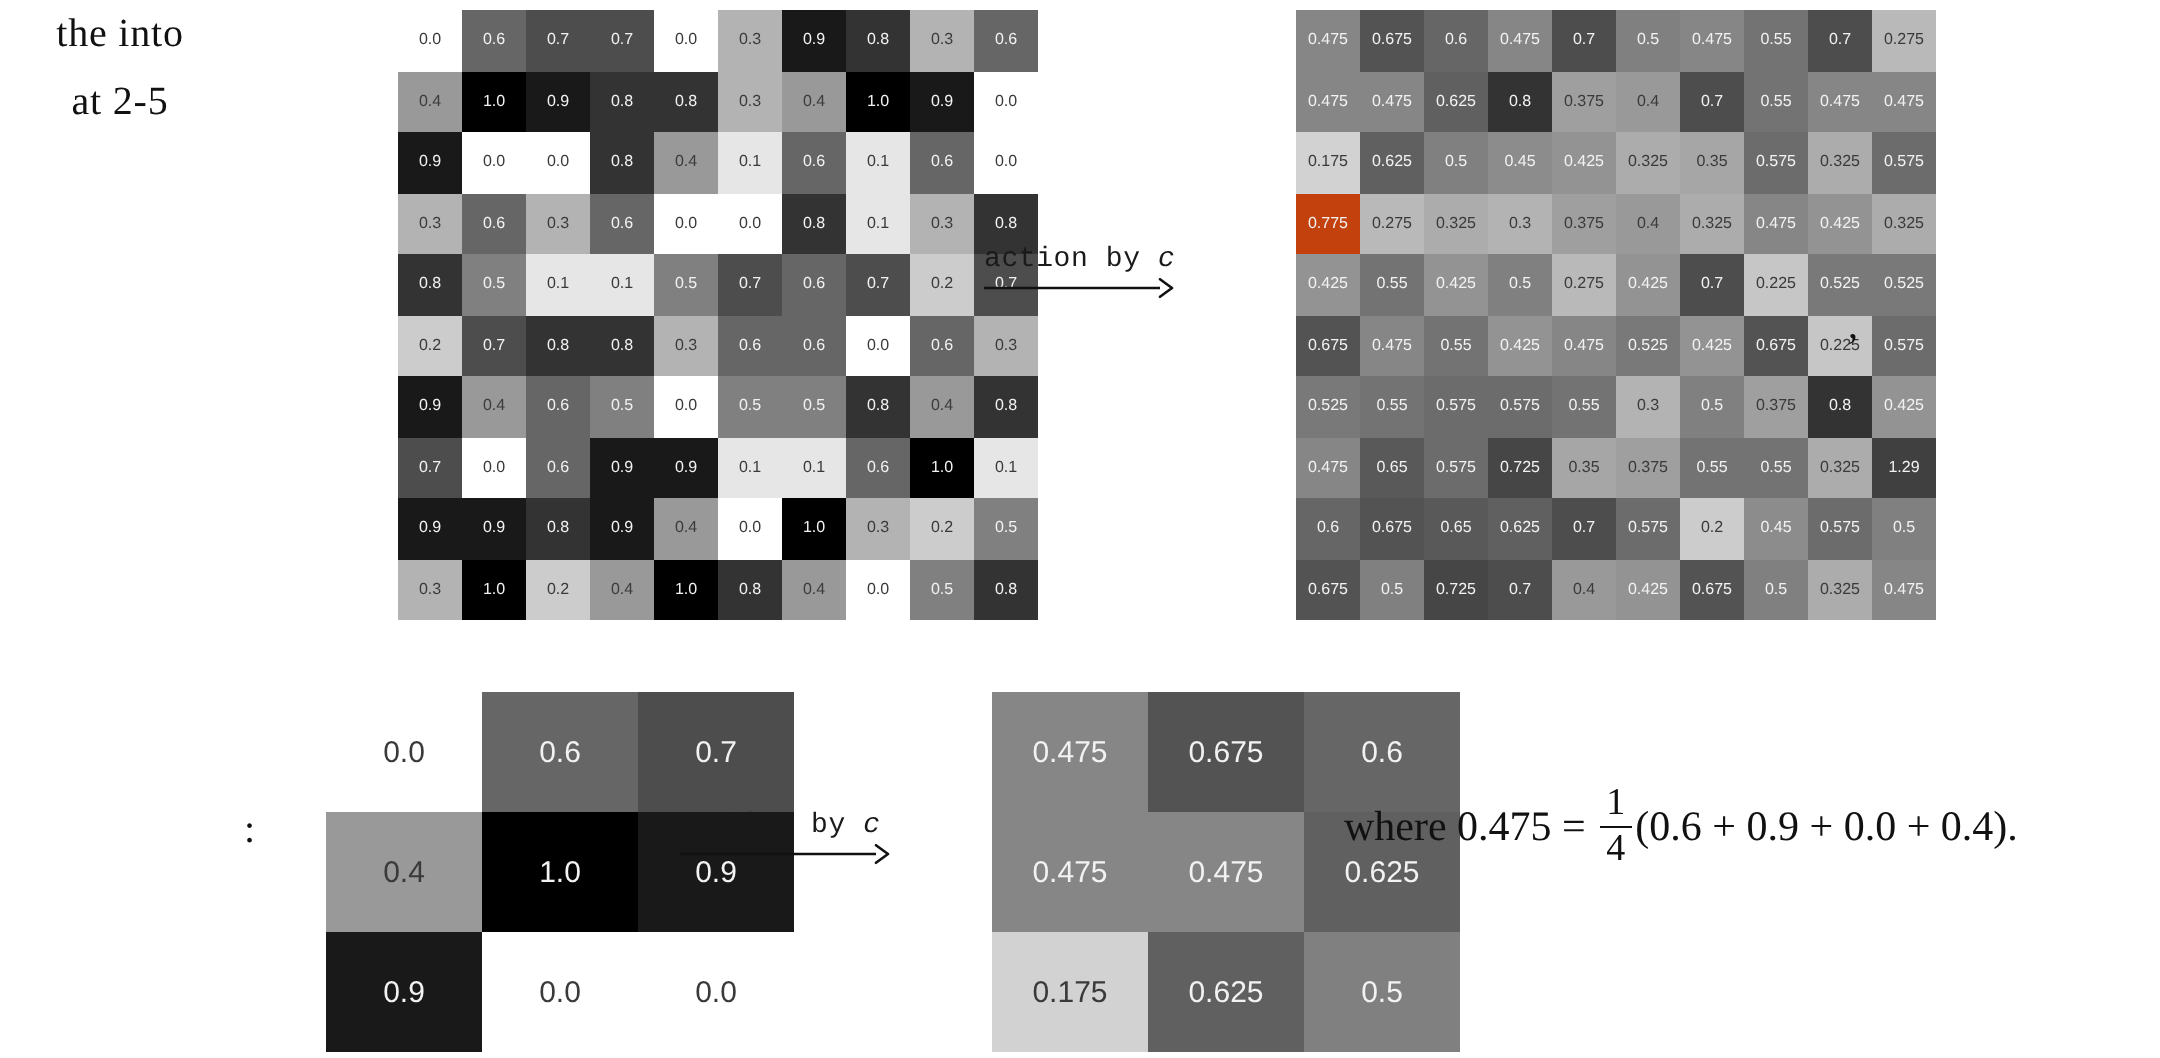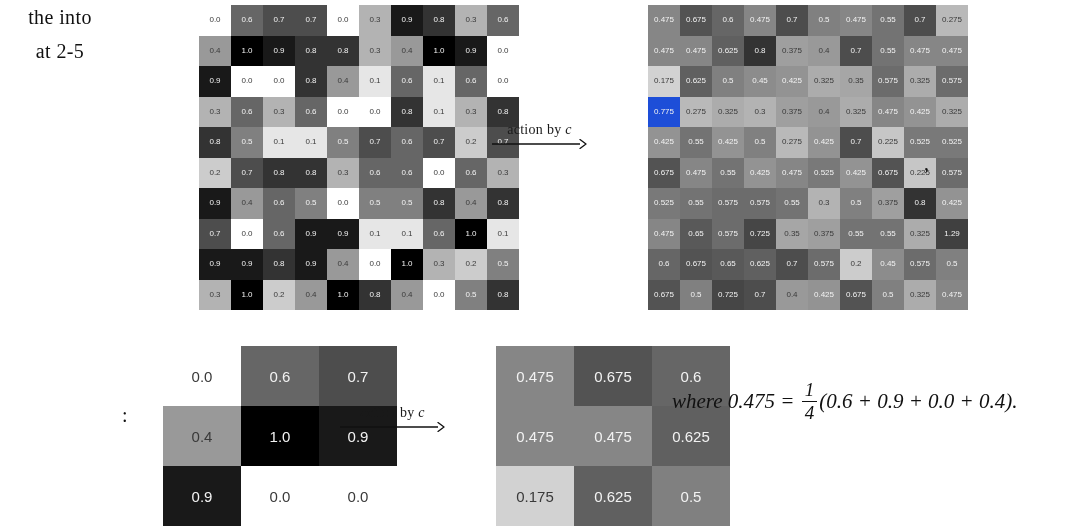--- a/index.html
+++ b/index.html
@@ -63,21 +63,21 @@
   #grid-zoom-before .cell, #grid-zoom-after .cell {
     font-size: 15px;
   }
 
   
   .arrow-block {
     position: absolute;
     text-align: center;
   }
   .arrow-label {
-    font-family: Liberation Serif, serif;
+    font-family: Liberation Mono, monospace;
     font-size: 14px;
     color: #1a1a1a;
     letter-spacing: 0.3px;
     margin-bottom: 1px;
     white-space: nowrap;
   }
   .arrow-label .it {
     font-style: italic;
   }
   .arrow-svg { display: block; }
@@ -113,26 +113,25 @@
 
   #comma-mark {
     left: 924px;
     top: 152px;
     font-size: 20px;
   }
 
   
   #where-formula {
     left: 672px;
-    top: 380px;
+    top: 392px;
     font-size: 21px;
     display: flex;
     align-items: center;
     color: #111111;
-    font-style: italic;
   }
   #where-formula .frac {
     display: inline-flex;
     flex-direction: column;
     align-items: center;
     vertical-align: middle;
     margin: 0 2px;
     line-height: 1.05;
     font-size: 19px;
   }
@@ -284,21 +283,21 @@
     <div class="cell" style="background: rgb(210, 210, 210); color: rgb(58, 58, 58);">0.175</div>
     <div class="cell" style="background: rgb(96, 96, 96); color: rgb(242, 242, 242);">0.625</div>
     <div class="cell" style="background: rgb(128, 128, 128); color: rgb(242, 242, 242);">0.5</div>
     <div class="cell" style="background: rgb(140, 140, 140); color: rgb(242, 242, 242);">0.45</div>
     <div class="cell" style="background: rgb(147, 147, 147); color: rgb(242, 242, 242);">0.425</div>
     <div class="cell" style="background: rgb(172, 172, 172); color: rgb(58, 58, 58);">0.325</div>
     <div class="cell" style="background: rgb(166, 166, 166); color: rgb(58, 58, 58);">0.35</div>
     <div class="cell" style="background: rgb(108, 108, 108); color: rgb(242, 242, 242);">0.575</div>
     <div class="cell" style="background: rgb(172, 172, 172); color: rgb(58, 58, 58);">0.325</div>
     <div class="cell" style="background: rgb(108, 108, 108); color: rgb(242, 242, 242);">0.575</div>
-    <div class="cell" style="background: #1d4ed8; color: rgb(242, 242, 242);">0.775</div>
+    <div class="cell" style="background: #c2410c; color: rgb(242, 242, 242);">0.775</div>
     <div class="cell" style="background: rgb(185, 185, 185); color: rgb(58, 58, 58);">0.275</div>
     <div class="cell" style="background: rgb(172, 172, 172); color: rgb(58, 58, 58);">0.325</div>
     <div class="cell" style="background: rgb(179, 179, 179); color: rgb(58, 58, 58);">0.3</div>
     <div class="cell" style="background: rgb(159, 159, 159); color: rgb(58, 58, 58);">0.375</div>
     <div class="cell" style="background: rgb(153, 153, 153); color: rgb(58, 58, 58);">0.4</div>
     <div class="cell" style="background: rgb(172, 172, 172); color: rgb(58, 58, 58);">0.325</div>
     <div class="cell" style="background: rgb(134, 134, 134); color: rgb(242, 242, 242);">0.475</div>
     <div class="cell" style="background: rgb(147, 147, 147); color: rgb(242, 242, 242);">0.425</div>
     <div class="cell" style="background: rgb(172, 172, 172); color: rgb(58, 58, 58);">0.325</div>
     <div class="cell" style="background: rgb(147, 147, 147); color: rgb(242, 242, 242);">0.425</div>

